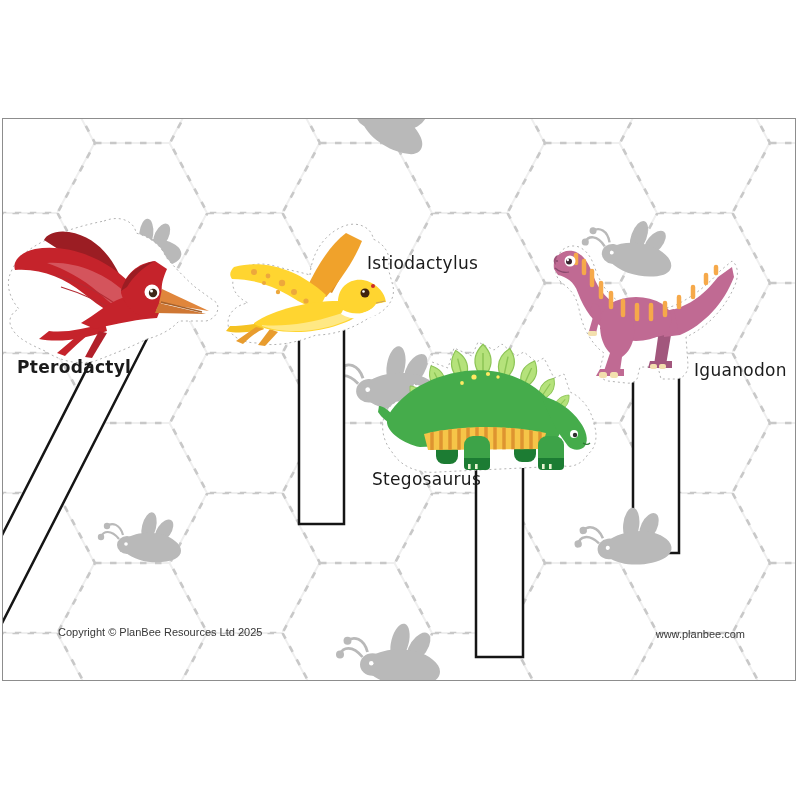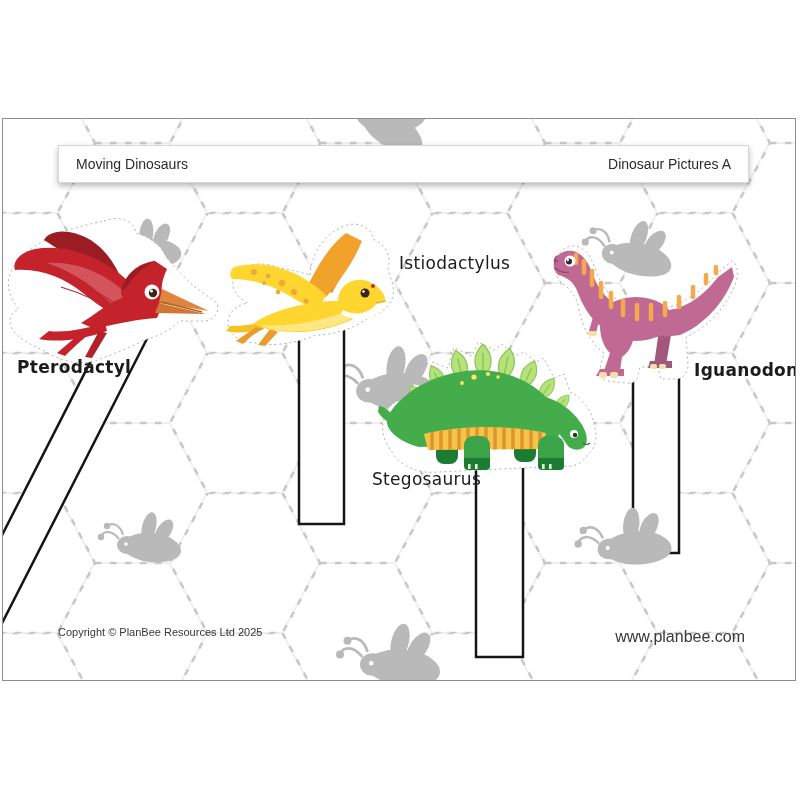--- a/index.html
+++ b/index.html
@@ -8,25 +8,25 @@
   .page{position:absolute;left:2px;top:118px;width:794px;height:563px;background:#fff;
         border:1px solid #8d8d8d;box-sizing:border-box;overflow:hidden;}
   .scene{position:absolute;left:0;top:0;width:792px;height:561px;display:block;}
   .titlebar{position:absolute;left:55px;top:26px;width:691px;height:38px;background:#fff;
             border:1px solid #d6d6d6;box-shadow:0 3px 6px rgba(0,0,0,.28);
             display:flex;justify-content:space-between;align-items:center;
             padding:0 17px;box-sizing:border-box;font-size:14px;color:#2b2b2b;}
   .lbl{position:absolute;font-family:"DejaVu Sans",sans-serif;font-size:17px;color:#1b1b1b;
        letter-spacing:.3px;white-space:nowrap;}
   .lbl-ptero{left:14px;top:238px;font-weight:bold;}
-  .lbl-istio{left:396px;top:134px;text-align:right;}
+  .lbl-istio{left:364px;top:134px;text-align:right;}
   .lbl-stego{left:369px;top:350px;}
-  .lbl-iguan{left:691px;top:241px;font-weight:bold;}
+  .lbl-iguan{left:691px;top:241px;}
   .copyright{position:absolute;left:55px;top:507px;font-size:11px;color:#383838;text-align:center;}
-  .website{position:absolute;right:50px;top:509px;font-size:16px;color:#383838;margin-left:8px;}
+  .website{position:absolute;right:50px;top:509px;font-size:11px;color:#383838;margin-left:8px;}
 </style>
 </head>
 <body>
 
 <div class="canvas">
  <div class="page">
 
   <svg class="scene" viewBox="0 0 792 561">
     <defs>
       <pattern id="hexdash" width="225" height="140" patternUnits="userSpaceOnUse" patternTransform="translate(-58,-46)">
@@ -205,24 +205,20 @@
       </g>
       <path d="M8,16 C7,12 9,9 12,8 C10,12 9,15 10,18 Z" fill="#9c5278"></path>
       <circle cx="11" cy="14" r="1.1" fill="#8a4a6e"></circle>
       <path d="M9,21 C13,25 19,26 23,25" stroke="#8a4a6e" stroke-width="1.2" fill="none"></path>
       <circle cx="24" cy="14" r="5.5" fill="#ffffff"></circle>
       <circle cx="23" cy="14.5" r="3" fill="#3a2330"></circle>
       <circle cx="21.8" cy="13" r="1.2" fill="#ffffff"></circle>
     </g>
   </svg>
 
-  <div class="titlebar">
-    <span>Moving Dinosaurs</span>
-    <span>Dinosaur Pictures A</span>
-  </div>
 
   <div class="lbl lbl-ptero">Pterodactyl</div>
   <div class="lbl lbl-istio">Istiodactylus</div>
   <div class="lbl lbl-stego">Stegosaurus</div>
   <div class="lbl lbl-iguan">Iguanodon</div>
 
   <div class="copyright">Copyright © PlanBee Resources Ltd 2025</div>
   <div class="website">www.planbee.com</div>
 
  </div>

